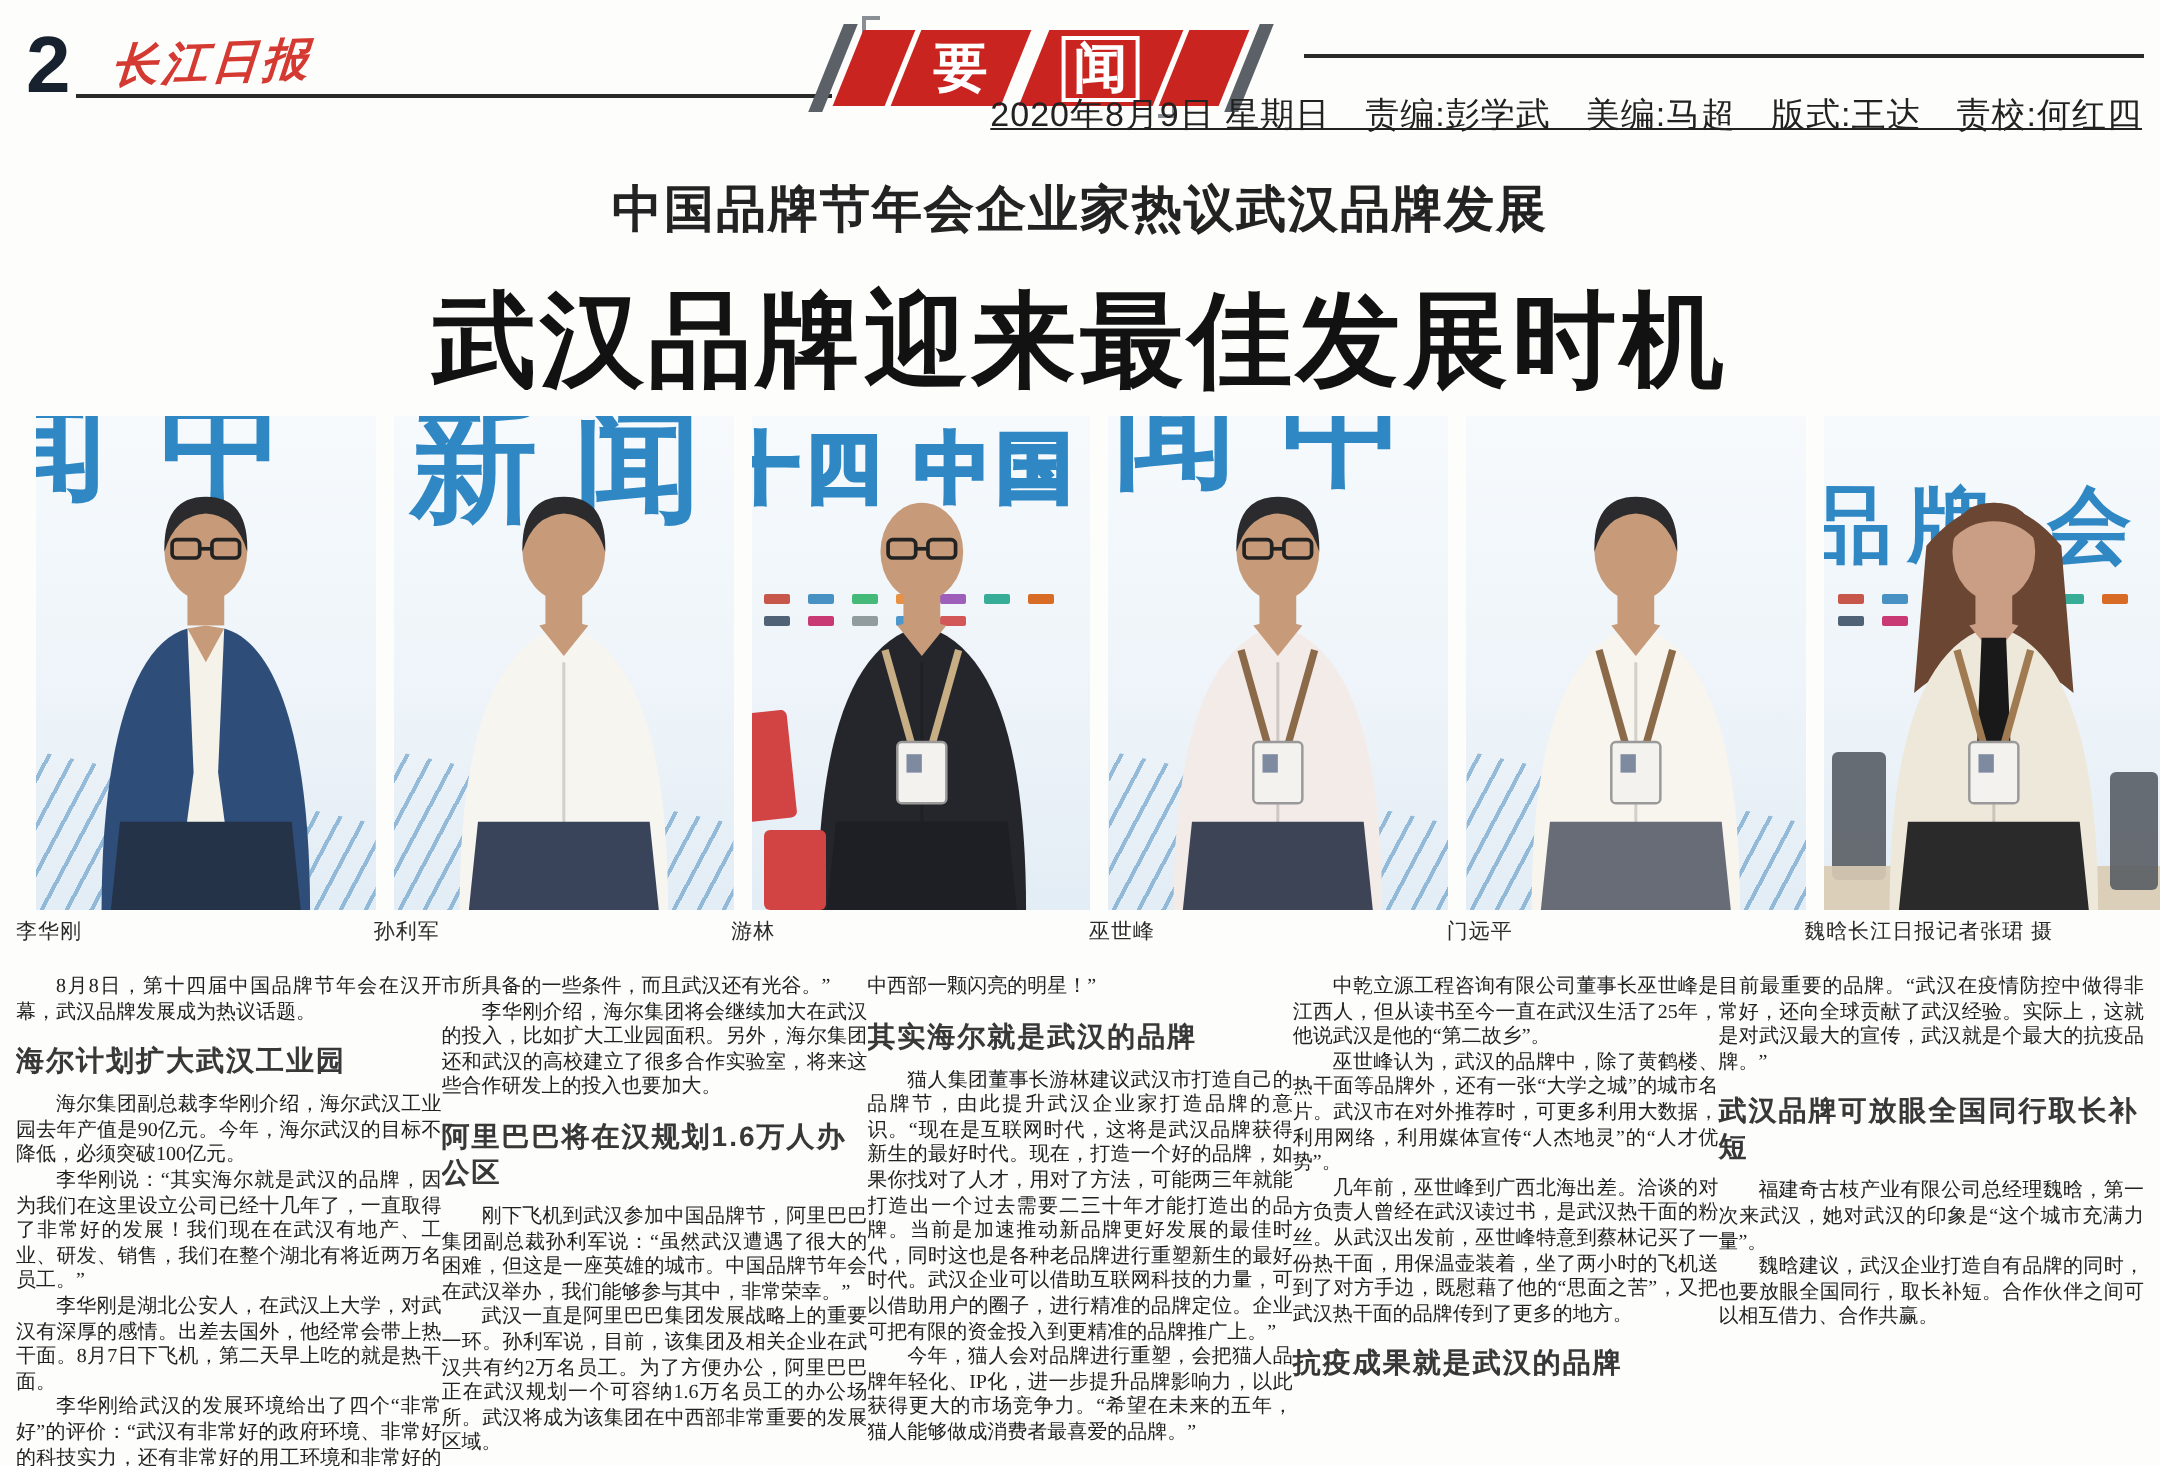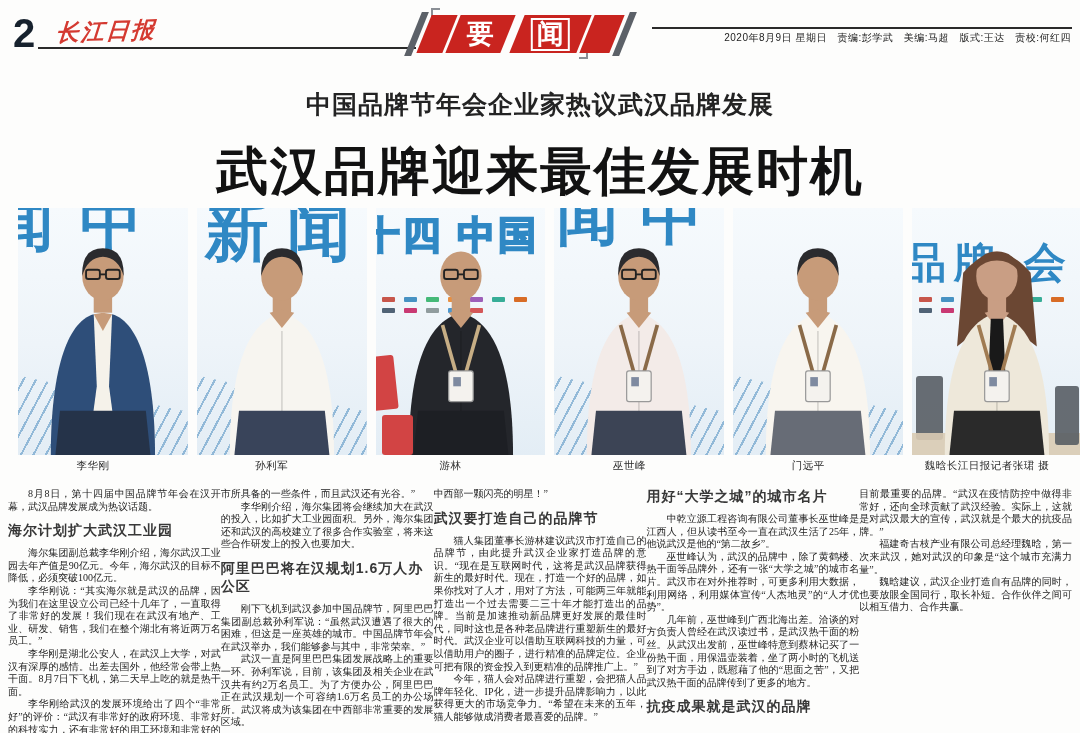--- a/index.html
+++ b/index.html
@@ -13,21 +13,21 @@
   html,body{background:#e8e8e8;}
   body{font-family:"Liberation Sans",sans-serif;}
   .page{position:relative;width:1080px;height:733px;background:#fdfdfc;overflow:hidden;margin:0 auto;}
 
   
   .page-num{position:absolute;left:13px;top:13px;font-size:40px;font-weight:800;color:#17222e;line-height:1;}
   .masthead{position:absolute;left:56px;top:16px;font-family:"DejaVu Serif",serif;font-style:italic;font-weight:700;
             font-size:23px;color:var(--masthead-red);transform:rotate(-2deg) skewX(-6deg);letter-spacing:2px;}
   .rule-left{position:absolute;left:38px;top:47px;width:378px;height:2px;background:#2a2a2a;}
   .rule-right{position:absolute;left:652px;top:27px;width:420px;height:2px;background:#2a2a2a;}
-  .dateline{position:absolute;right:9px;top:31px;font-size:10px;color:#222;letter-spacing:.5px;white-space:nowrap;}
+  .dateline{position:absolute;right:9px;top:46px;font-size:17px;color:#222;letter-spacing:.5px;white-space:nowrap;text-decoration:underline;}
 
   .banner{position:absolute;left:409px;top:11px;height:46px;display:flex;align-items:center;}
   .slash{width:7px;height:44px;background:#5c6168;transform:skewX(-22deg);margin:0 4px;}
   .banner-block{height:38px;background:var(--brand-red);transform:skewX(-22deg);display:flex;align-items:center;justify-content:center;padding:0 14px;}
   .banner-block .ch{transform:skewX(22deg);color:#fff;font-weight:900;font-size:27px;line-height:1;}
   .banner-block.lead{width:26px;padding:0;margin-right:3px;}
   .banner-gap{width:9px;height:38px;background:transparent;}
   .banner-block.boxed .ch{border:2px solid #fff;padding:1px 4px;}
   .banner-block.tail{width:30px;padding:0;margin-left:3px;}
   .corner-a,.corner-b{position:absolute;width:9px;height:9px;border:2px solid #8a8f95;}
@@ -54,21 +54,21 @@
   .chairs-red::before{left:-4%;bottom:18%;width:16%;height:22%;transform:rotate(-6deg);}
   .chairs-red::after{left:4%;bottom:0;width:18%;height:16%;}
   .chairs-dark::before,.chairs-dark::after{content:"";position:absolute;background:#585d64;border-radius:3px;opacity:.9;}
   .chairs-dark::before{left:2%;bottom:6%;width:16%;height:26%;}
   .chairs-dark::after{right:2%;bottom:4%;width:14%;height:24%;}
   .floor{position:absolute;left:0;right:0;bottom:0;height:9%;background:#d9cbb4;opacity:.9;}
   .person-svg{position:absolute;left:0;bottom:0;width:100%;height:90%;}
 
   
   .caption-row{position:absolute;left:8px;top:459px;width:1064px;display:flex;gap:9px;}
-  .caption{flex:1;font-size:10.5px;color:#2b2b2b;display:flex;justify-content:center;letter-spacing:.5px;}
+  .caption{flex:1;font-size:10.5px;color:#2b2b2b;display:flex;justify-content:flex-start;letter-spacing:.5px;}
 
   
   .article{position:absolute;left:8px;top:486px;width:1064px;height:247px;display:flex;gap:0;overflow:hidden;}
   .col{flex:1;overflow:hidden;}
   .col p{font-family:"Liberation Serif","DejaVu Serif",serif;font-size:10px;line-height:12.6px;color:#222;
          text-align:justify;text-indent:2em;}
   .col p.cont{text-indent:0;}
   .col h3{font-size:14px;font-weight:700;color:#383838;letter-spacing:1px;margin:9px 0 7px;}
   .col > :first-child{margin-top:2px;}
 </style>
@@ -284,31 +284,31 @@
       </div>
       <div class="col">
         <p class="cont">市所具备的一些条件，而且武汉还有光谷。”</p>
         <p>李华刚介绍，海尔集团将会继续加大在武汉的投入，比如扩大工业园面积。另外，海尔集团还和武汉的高校建立了很多合作实验室，将来这些合作研发上的投入也要加大。</p>
         <h3>阿里巴巴将在汉规划1.6万人办公区</h3>
         <p>刚下飞机到武汉参加中国品牌节，阿里巴巴集团副总裁孙利军说：“虽然武汉遭遇了很大的困难，但这是一座英雄的城市。中国品牌节年会在武汉举办，我们能够参与其中，非常荣幸。”</p>
         <p>武汉一直是阿里巴巴集团发展战略上的重要一环。孙利军说，目前，该集团及相关企业在武汉共有约2万名员工。为了方便办公，阿里巴巴正在武汉规划一个可容纳1.6万名员工的办公场所。武汉将成为该集团在中西部非常重要的发展区域。</p>
       </div>
       <div class="col">
         <p class="cont">中西部一颗闪亮的明星！”</p>
-        <h3>武汉要打造自己的品牌节</h3>
+        <h3>其实海尔就是武汉的品牌</h3>
         <p>猫人集团董事长游林建议武汉市打造自己的品牌节，由此提升武汉企业家打造品牌的意识。“现在是互联网时代，这将是武汉品牌获得新生的最好时代。现在，打造一个好的品牌，如果你找对了人才，用对了方法，可能两三年就能打造出一个过去需要二三十年才能打造出的品牌。当前是加速推动新品牌更好发展的最佳时代，同时这也是各种老品牌进行重塑新生的最好时代。武汉企业可以借助互联网科技的力量，可以借助用户的圈子，进行精准的品牌定位。企业可把有限的资金投入到更精准的品牌推广上。”</p>
         <p>今年，猫人会对品牌进行重塑，会把猫人品牌年轻化、IP化，进一步提升品牌影响力，以此获得更大的市场竞争力。“希望在未来的五年，猫人能够做成消费者最喜爱的品牌。”</p>
       </div>
       <div class="col">
-        <h3>用好“大学之城”的城市名片</h3>
         <p>中乾立源工程咨询有限公司董事长巫世峰是江西人，但从读书至今一直在武汉生活了25年，他说武汉是他的“第二故乡”。</p>
         <p>巫世峰认为，武汉的品牌中，除了黄鹤楼、热干面等品牌外，还有一张“大学之城”的城市名片。武汉市在对外推荐时，可更多利用大数据，利用网络，利用媒体宣传“人杰地灵”的“人才优势”。</p>
         <p>几年前，巫世峰到广西北海出差。洽谈的对方负责人曾经在武汉读过书，是武汉热干面的粉丝。从武汉出发前，巫世峰特意到蔡林记买了一份热干面，用保温壶装着，坐了两小时的飞机送到了对方手边，既慰藉了他的“思面之苦”，又把武汉热干面的品牌传到了更多的地方。</p>
         <h3>抗疫成果就是武汉的品牌</h3>
       </div>
       <div class="col">
         <p class="cont">目前最重要的品牌。“武汉在疫情防控中做得非常好，还向全球贡献了武汉经验。实际上，这就是对武汉最大的宣传，武汉就是个最大的抗疫品牌。”</p>
+        <h3>武汉品牌可放眼全国同行取长补短</h3>
         <p>福建奇古枝产业有限公司总经理魏晗，第一次来武汉，她对武汉的印象是“这个城市充满力量”。</p>
         <p>魏晗建议，武汉企业打造自有品牌的同时，也要放眼全国同行，取长补短。合作伙伴之间可以相互借力、合作共赢。</p>
       </div>
     </section>
 
 </div>
 
 </body></html>

